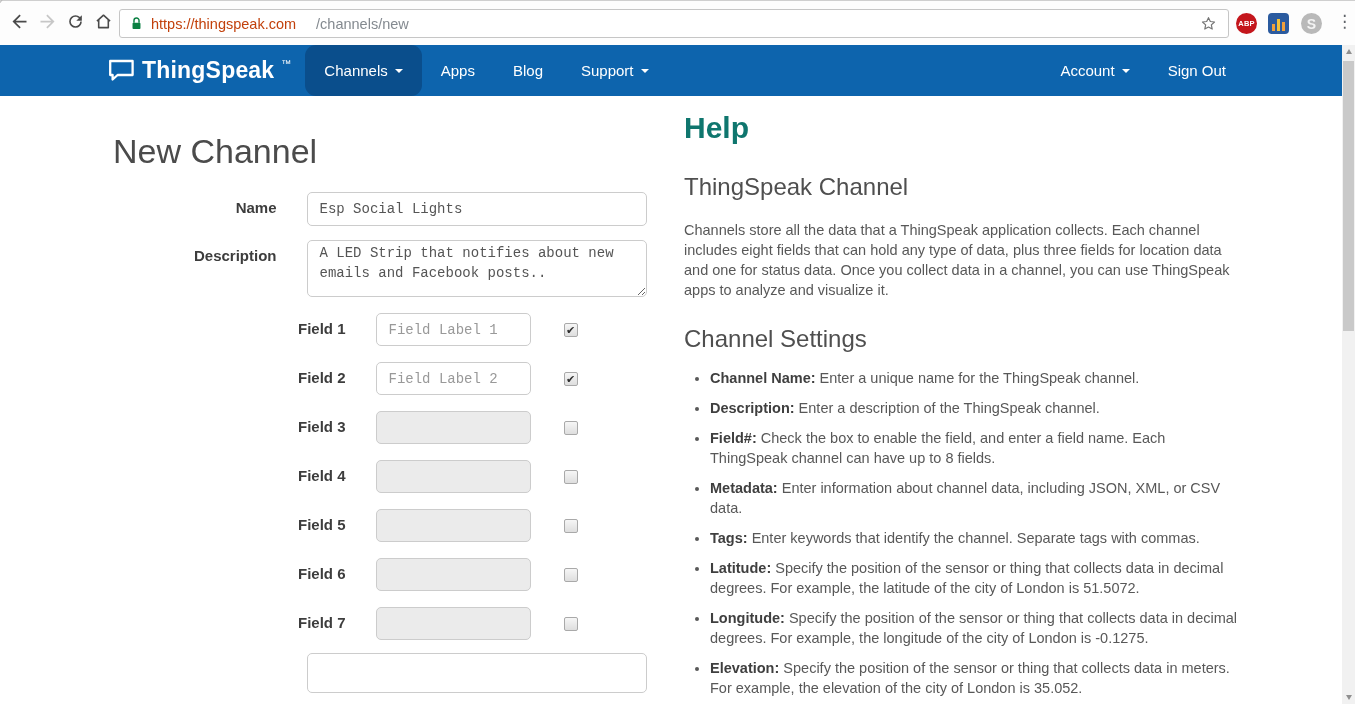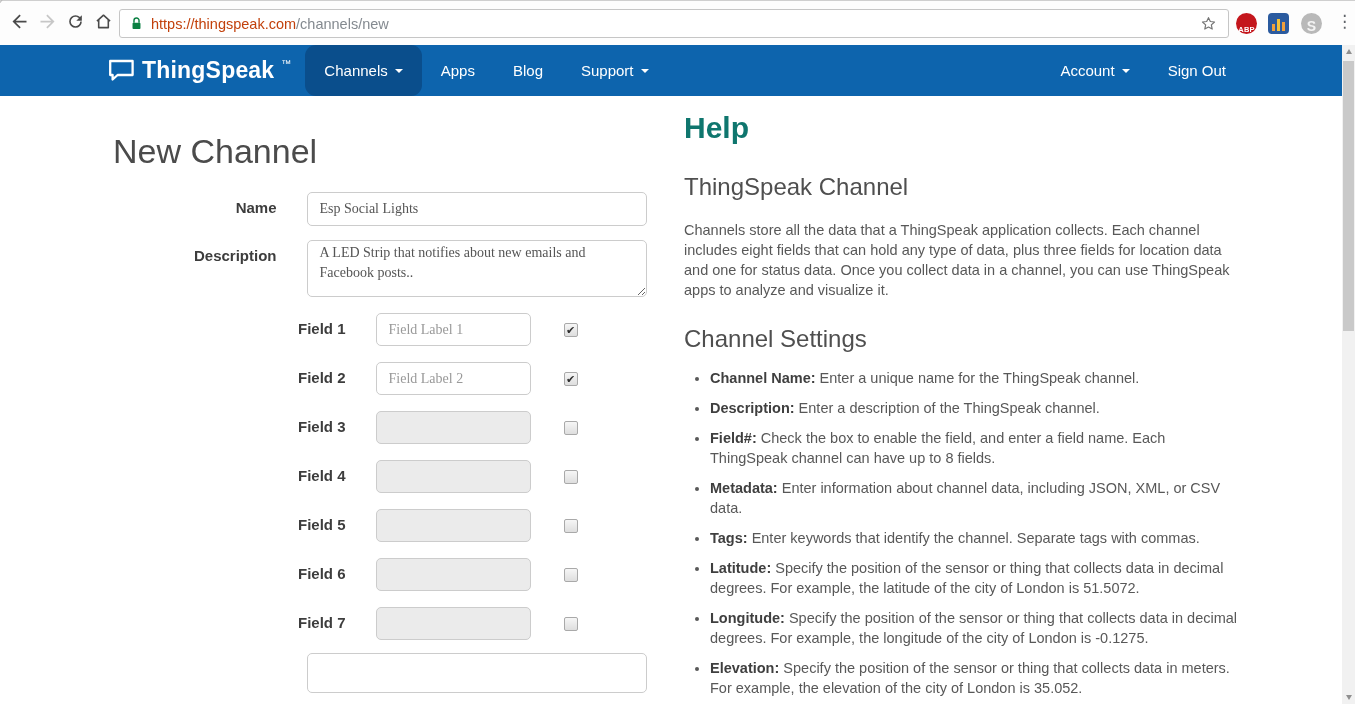--- a/index.html
+++ b/index.html
@@ -11,23 +11,23 @@
   
   .chrome-bar{ position:relative; height:45px; background:#fdfdfd; border-top:1px solid #cfcfcf; }
   .tab-slant{ position:absolute; left:-3px; top:-5px; width:16px; height:1px; background:#b9b9b9; transform:rotate(-50deg); }
   .nav-btn{ position:absolute; top:50%; transform:translateY(-50%); width:26px; height:26px;
     background:none; border:none; display:flex; align-items:center; justify-content:center; cursor:pointer; }
   .btn-back{ left:6px; } .btn-fwd{ left:34px; } .btn-reload{ left:62px; } .btn-home{ left:90px; }
   .omnibox{ position:absolute; left:119px; top:8px; width:1110px; height:29px; background:#fff;
     border:1px solid #c6c6c6; border-radius:3px; display:flex; align-items:center; padding:0 10px; }
   .omnibox .url{ font-size:14.5px; margin-left:8px; white-space:nowrap; }
   .url .host{ color:#c2410c; }
-  .url .path{ color:#848a90; }
+  .url .path{ color:#848a90;margin-left:20px; }
   .star{ margin-left:auto; display:flex; }
-  .ext{ position:absolute; top:12px; width:21px; height:21px; display:flex; align-items:flex-end; justify-content:center; cursor:pointer; }
+  .ext{ position:absolute; top:12px; width:21px; height:21px; display:flex; align-items:center; justify-content:center; cursor:pointer; }
   .ext-abp{ left:1236px; background:#c4161c; color:#fff; border-radius:50%; font-size:7.5px; font-weight:bold; letter-spacing:.2px; }
   .ext-chart{ left:1268px; background:#2b5b9f; border-radius:4px; align-items:flex-end; padding:3px 4px; gap:2px; }
   .ext-chart i{ display:block; width:3px; background:#f0a03c; }
   .ext-chart i:nth-child(1){ height:7px; }
   .ext-chart i:nth-child(2){ height:12px; background:#f3c13a; }
   .ext-chart i:nth-child(3){ height:9px; }
   .ext-skype{ left:1301px; background:#b9b9b9; border-radius:50%; color:#f4f4f4; font-weight:bold; font-size:14px; }
   .menu-dots{ position:absolute; left:1336px; top:10px; font-size:17px; color:#5f6368; cursor:pointer; width:14px; text-align:center; }
   
   .navbar{ height:51px; background:#0d64ad; display:flex; align-items:stretch; padding-left:108px; color:#fff; }
@@ -42,21 +42,21 @@
   .form-col{ position:absolute; left:113px; top:90px; width:540px; }
   .page-title{ margin-top:38px; font-size:34px; font-weight:300; color:#4b4b4b; line-height:46px; }
   .form-row{ display:flex; align-items:flex-start;justify-content:center; }
   .row-name{ margin-top:18px; }
   .row-desc{ margin-top:14px; }
   #field-rows .form-row{ margin-top:16px; }
   .row-meta{ margin-top:13px; }
   .control-label{ width:187px; text-align:right; padding-right:30px; padding-top:7px;
     font-size:15px; font-weight:bold; color:#3d3d3d; }
   .text-input, .desc-input{ border:1px solid #ccc; border-radius:5px; padding:2px 12px;
-    font-size:14px; color:#555; font-family:Liberation Serif, serif; outline:none; background:#fff; }
+    font-size:14px; color:#555; font-family:Liberation Mono, monospace; outline:none; background:#fff; }
   .text-input{ width:340px; height:34px; }
   .desc-input{ width:340px; height:57px; line-height:20px; resize:both; }
   .field-input{ width:155px; height:33px; }
   .field-input::placeholder, .text-input::placeholder{ color:#999; }
   .field-input:disabled{ background:#ebebeb; border-color:#ccc; }
   .checkbox{ margin-left:33px; margin-top:10px; width:14px; height:14px; border:1px solid #a9a9a9;
     border-radius:2px; background:linear-gradient(#f6f6f6,#dedede); font-size:11px; line-height:12px;
     text-align:center; color:#2f2f2f; cursor:pointer; }
   .meta-input{ width:340px; height:40px; border:1px solid #ccc; border-radius:5px; background:#fff; }
   

